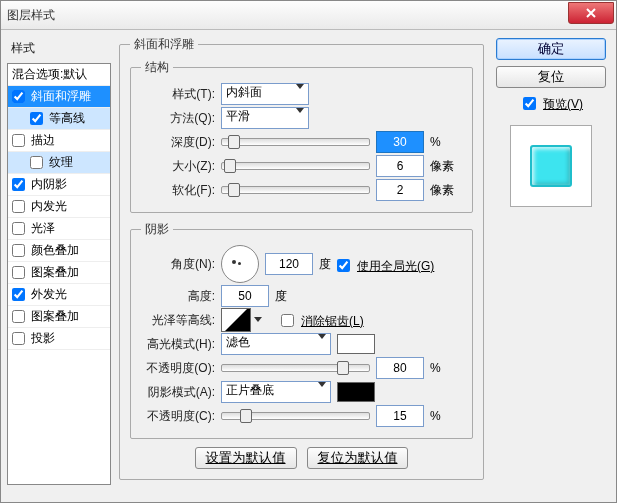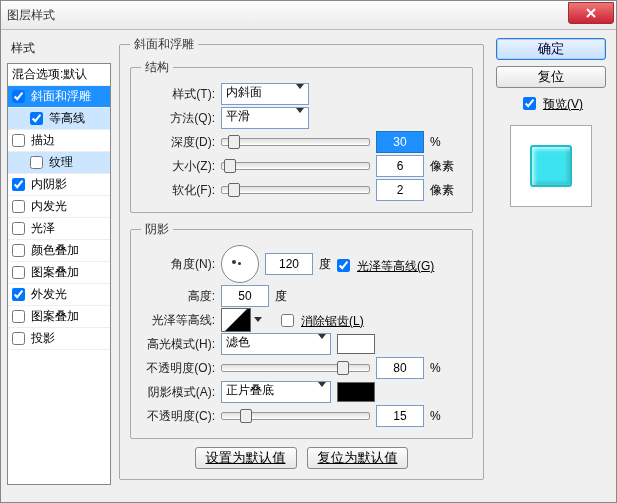--- a/index.html
+++ b/index.html
@@ -308,21 +308,21 @@
                 <div class="dot"></div>
                 <div class="dot2"></div>
               </div>
             <div style="display:flex;flex-direction:row;gap:2px">
               <div style="display:flex;align-items:center;gap:6px">
                 <input class="numbox" value="120" style="">
                 <span>度</span>
               </div>
               <label class="chk">
                 <input type="checkbox" checked="" style="">
-                <span>光泽等高线(G)</span>
+                <span>使用全局光(G)</span>
               </label>
             </div>
           </div>
 
           <div class="form-row">
             <label class="lab">高度:</label>
             <input class="numbox" value="50" style="">
             <span>度</span>
           </div>
 

